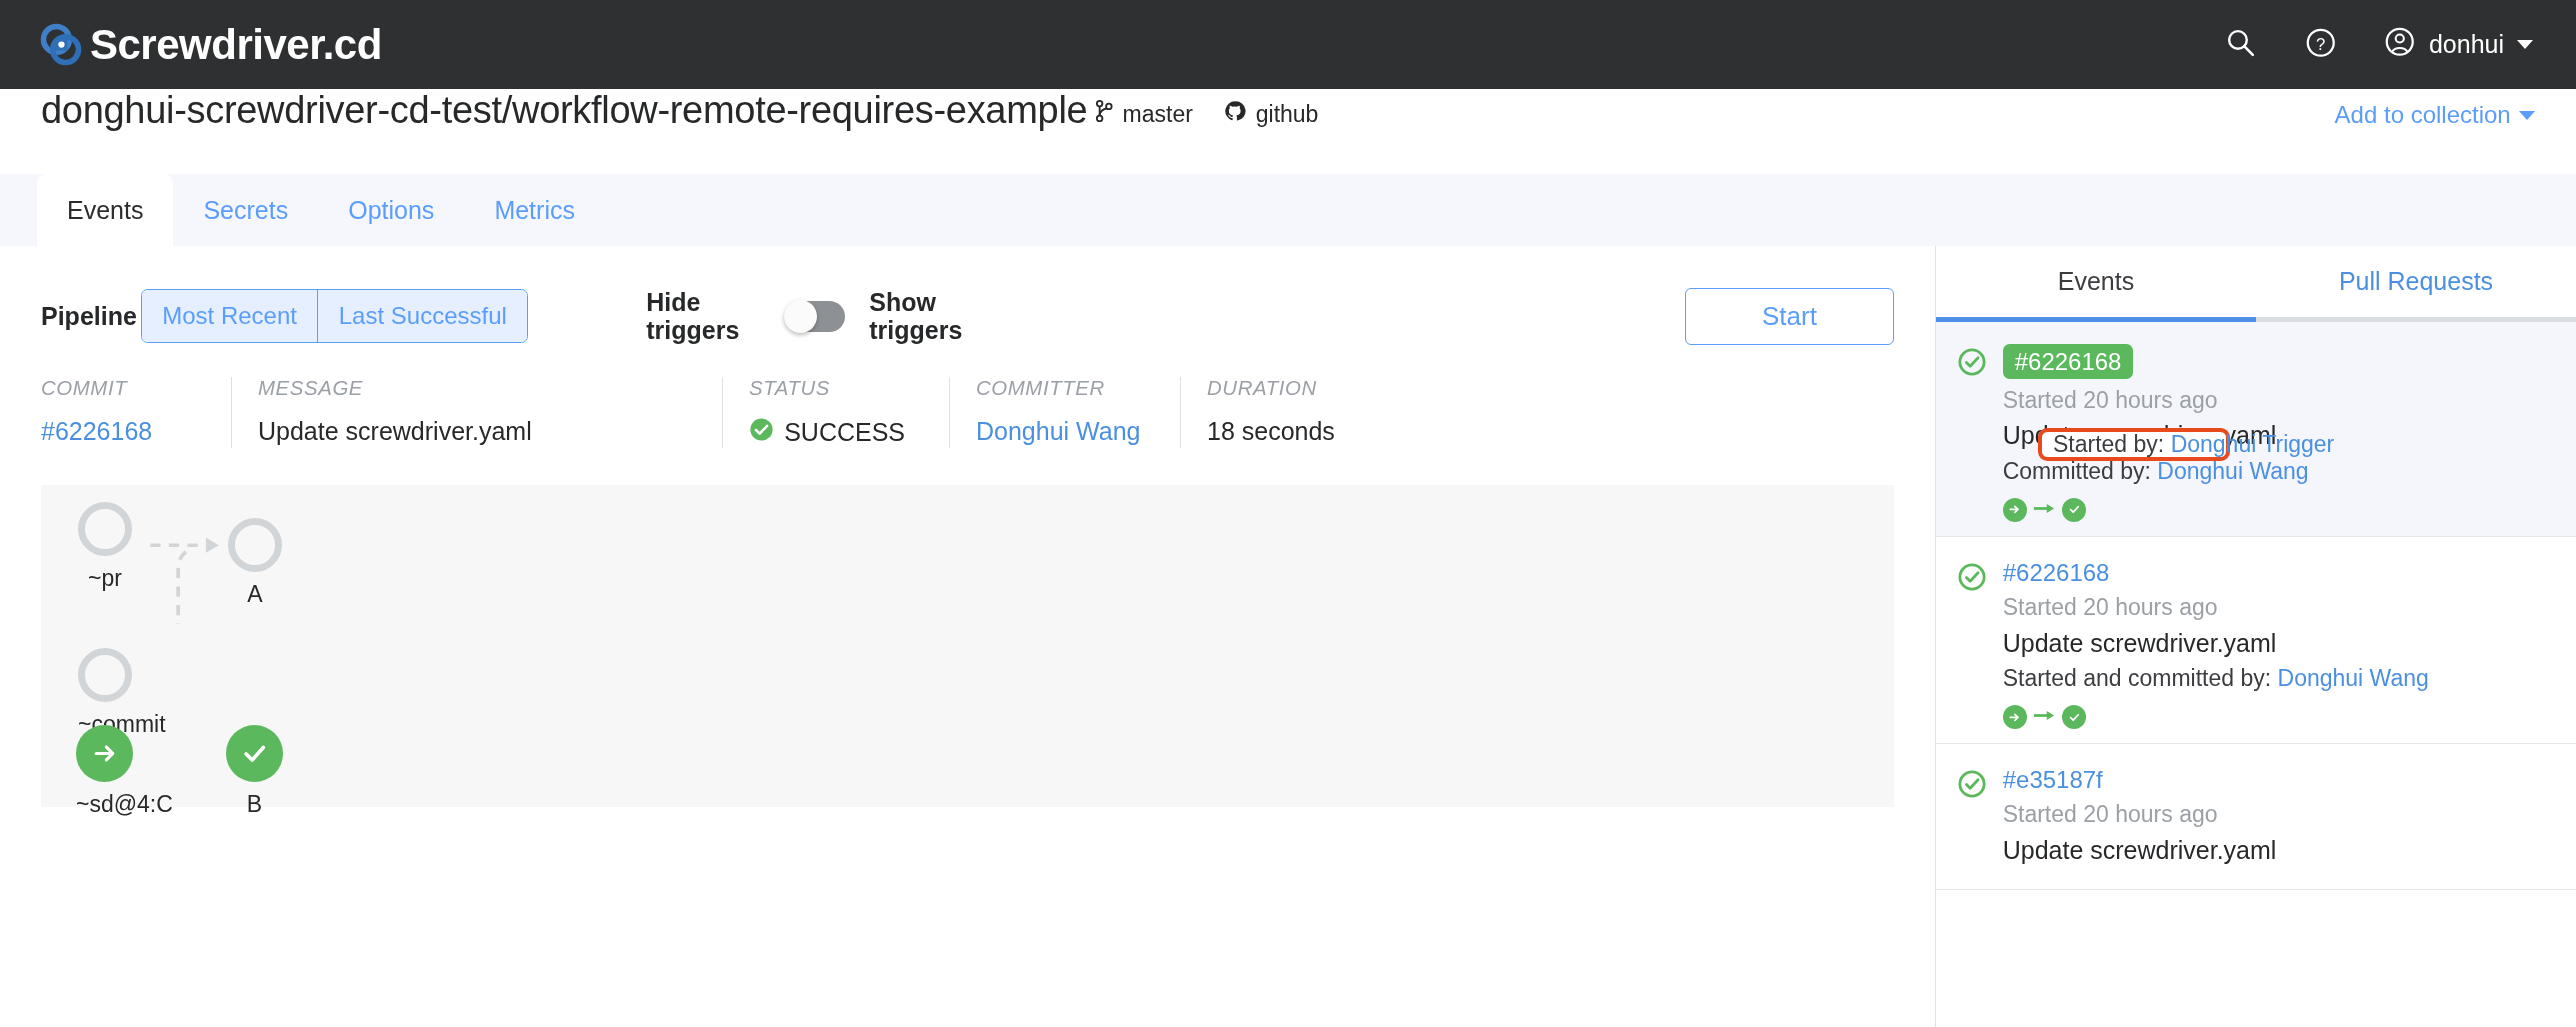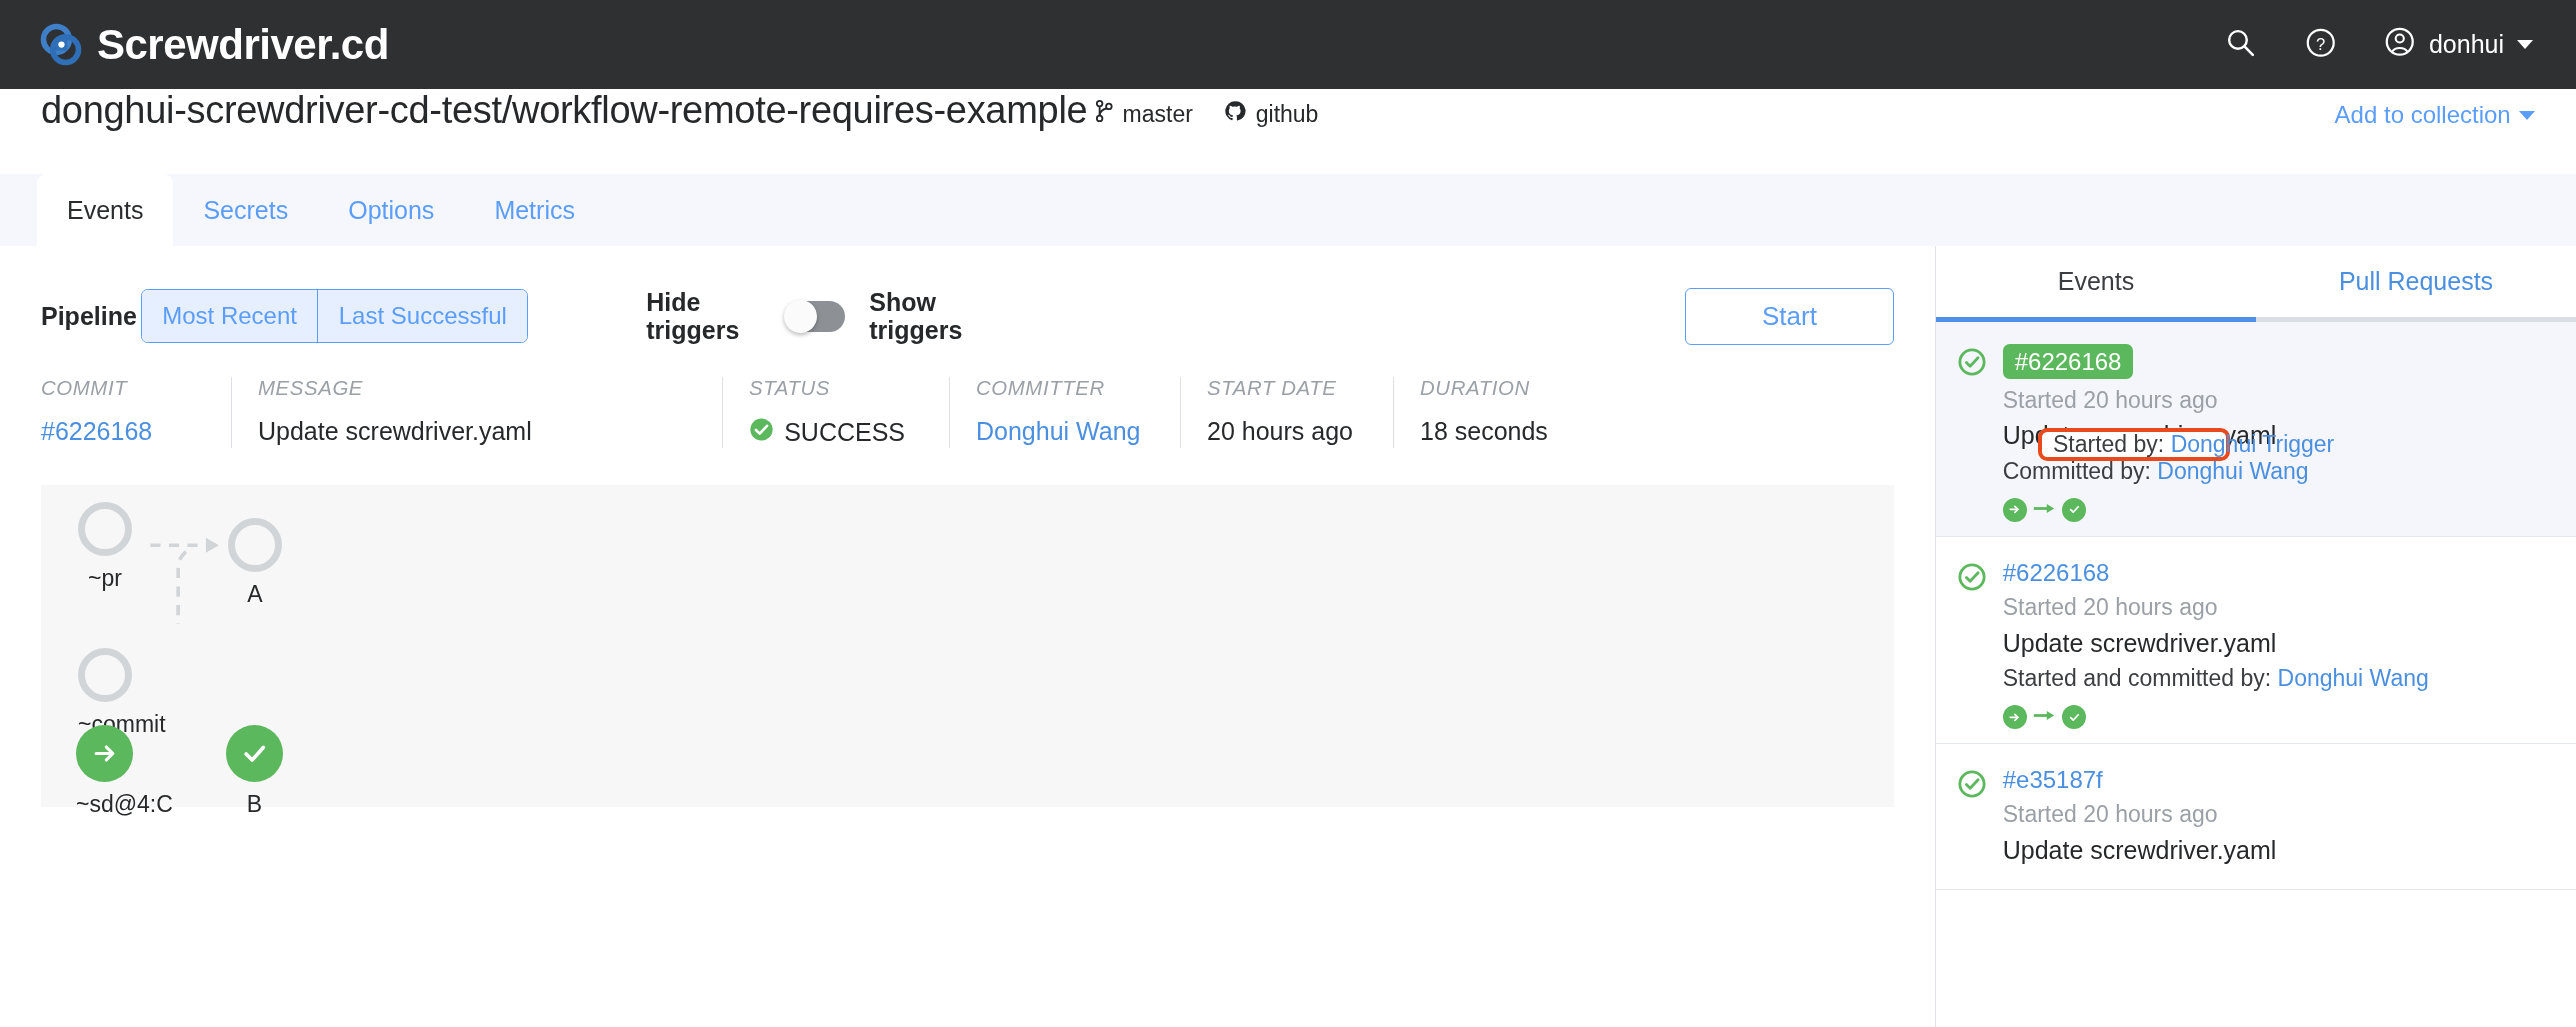--- a/index.html
+++ b/index.html
@@ -12,21 +12,21 @@
 
   
   .navbar {
     height: 89px;
     background: #2f3031;
     display: flex;
     align-items: center;
     padding: 0 43px 0 37px;
     position: relative;
   }
-  .brand { display: flex; align-items: center; gap: 12px; }
+  .brand { display: flex; align-items: center; gap: 5px; }
   .brand-logo { width: 48px; height: 48px; position: relative; flex: none; }
   .brand-name {
     color: #ffffff;
     font-size: 42px;
     font-weight: bold;
     letter-spacing: -0.5px;
     white-space: nowrap;
   }
   .nav-links { display: flex; align-items: center; gap: 43px; margin-left: 48px; }
   .nav-link {
@@ -475,24 +475,20 @@
               <circle cx="13.5" cy="13.5" r="12" fill="#5cb85c"></circle>
               <path d="M7.5 14 l4 4 l8 -8.5" fill="none" stroke="#ffffff" stroke-width="2.8" stroke-linecap="round" stroke-linejoin="round"></path>
             </svg>
           </span>
           <span>SUCCESS</span>
         </div>
       </div>
       <div class="meta-cell" style="width:231px">
         <div class="meta-head">COMMITTER</div>
         <div class="meta-val linkblue">Donghui Wang</div>
-      </div>
-      <div class="meta-cell" style="width:213px">
-        <div class="meta-head">START DATE</div>
-        <div class="meta-val">20 hours ago</div>
       </div>
       <div class="meta-cell" style="width:213px">
         <div class="meta-head">DURATION</div>
         <div class="meta-val">18 seconds</div>
       </div>
     </div>
 
     <div class="graph-panel">
       <svg class="graph-svg" viewBox="0 0 300 150" width="278" height="139">
 

